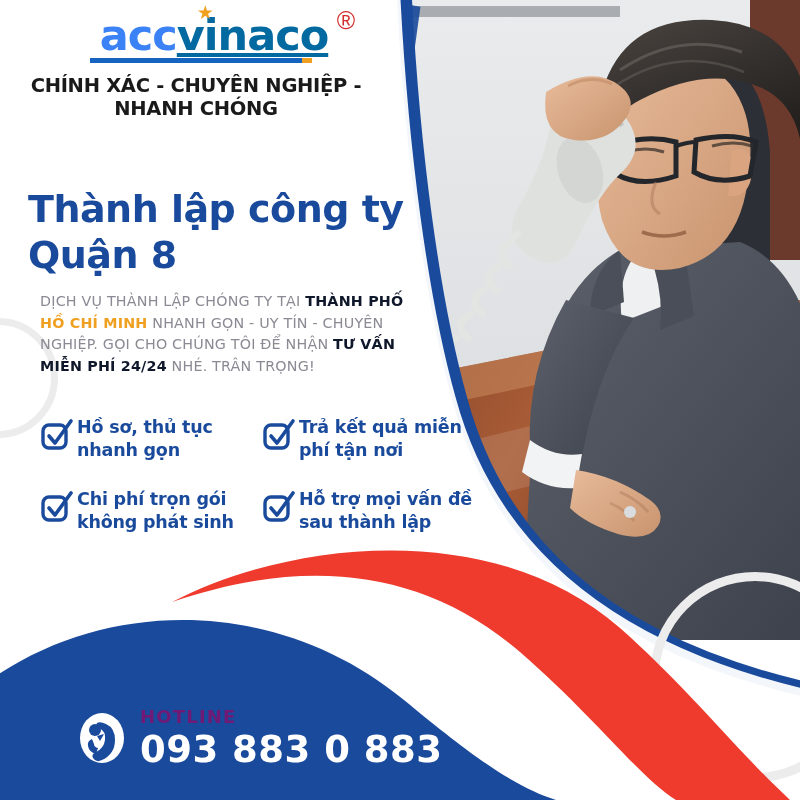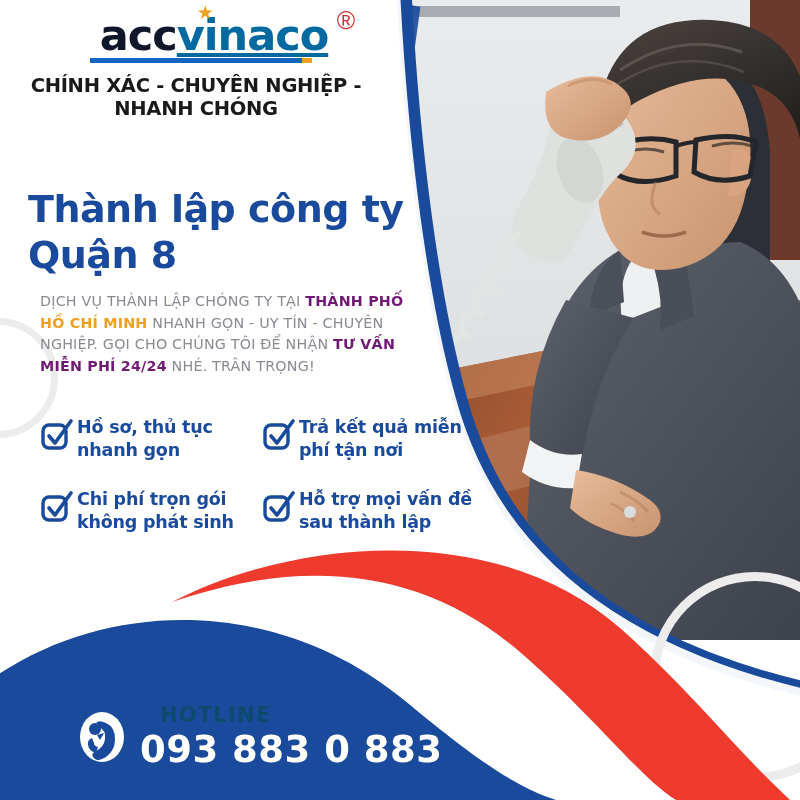--- a/index.html
+++ b/index.html
@@ -54,21 +54,21 @@
     display:inline-block;
     line-height:1;
   }
   .logo-word {
     font-size:43px;
     font-weight:bold;
     letter-spacing:-1px;
     font-family:"DejaVu Sans", sans-serif;
     display:inline-block;
   }
-  .logo-acc  { color:#0f172a;margin-left:36px; }
+  .logo-acc  { color:#3b82f6;margin-left:36px; }
   .logo-vina { color:#0369a1;text-decoration:underline; }
   .logo-star {
     position:absolute;
     left:133px; top:-11px;
     color:#f0a020;
     font-size:19px;
     line-height:1;
   }
   .logo-reg {
     position:absolute;
@@ -119,21 +119,21 @@
     position:absolute;
     left:40px; top:291px;
     width:372px;
     z-index:6;
     font-size:14.3px;
     line-height:1.52;
     color:#8a8a94;
     letter-spacing:0.2px;
     font-family:"DejaVu Sans", sans-serif;
   }
-  .hl-red    { color:#701a75; font-weight:bold; }
+  .hl-red    { color:#0f172a; font-weight:bold; }
   .hl-orange { color:#f0a020; font-weight:bold; }
 
   
   .features {
     position:absolute;
     left:40px; top:416px;
     width:440px;
     z-index:6;
     display:grid;
     grid-template-columns:222px 222px;
@@ -170,26 +170,25 @@
     display:flex;
     align-items:center;
     gap:14px;
   }
   .phone-badge {
     width:48px; height:52px;
     flex:0 0 auto;
   }
   .hotline-text { line-height:1; }
   .hotline-label {
-    color:#0c4a6e;
-    font-size:21px;
+    color:#701a75;
+    font-size:18px;
     font-weight:bold;
     letter-spacing:1.2px;
     font-family:"DejaVu Sans", sans-serif;
-    margin-left:20px;
   }
   .hotline-number {
     color:#ffffff;
     font-size:37px;
     font-weight:bold;
     letter-spacing:0.5px;
     margin-top:5px;
     font-family:"DejaVu Sans", sans-serif;
   }
 </style>

